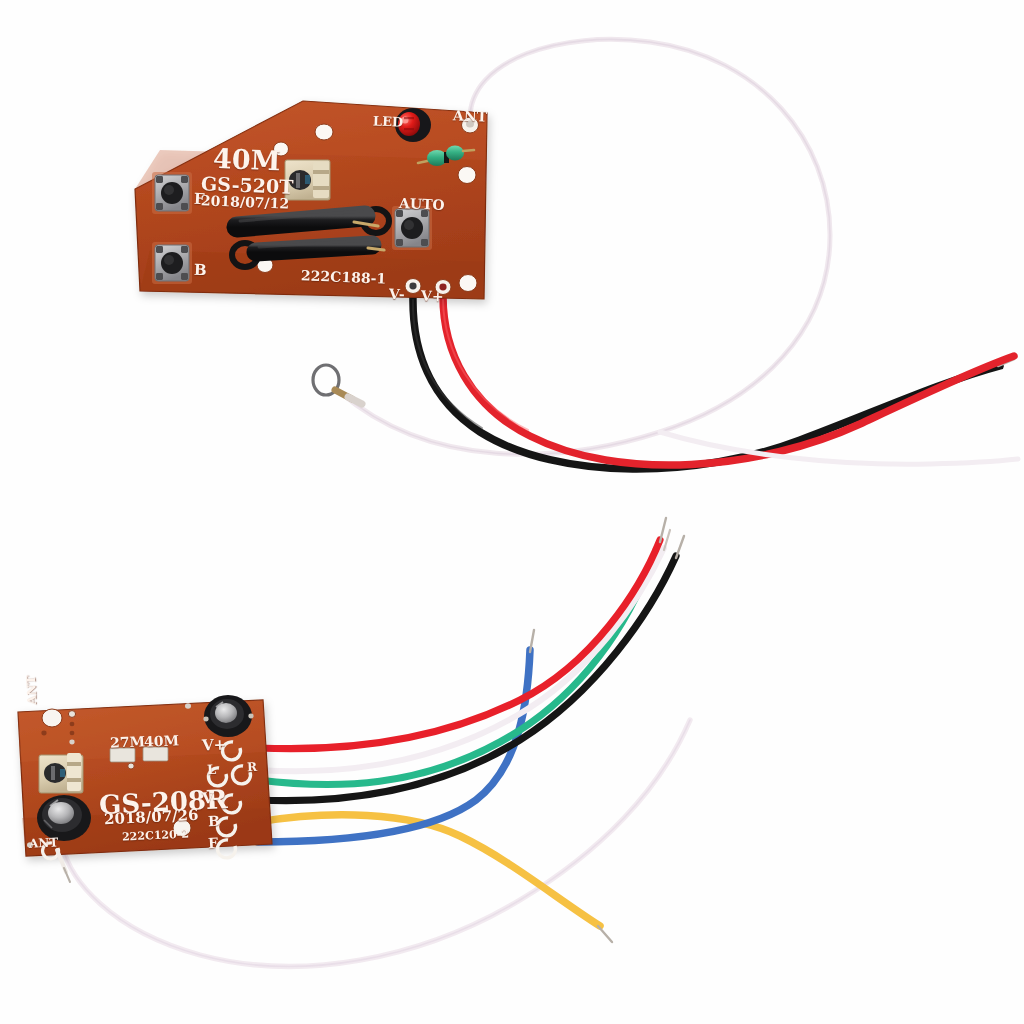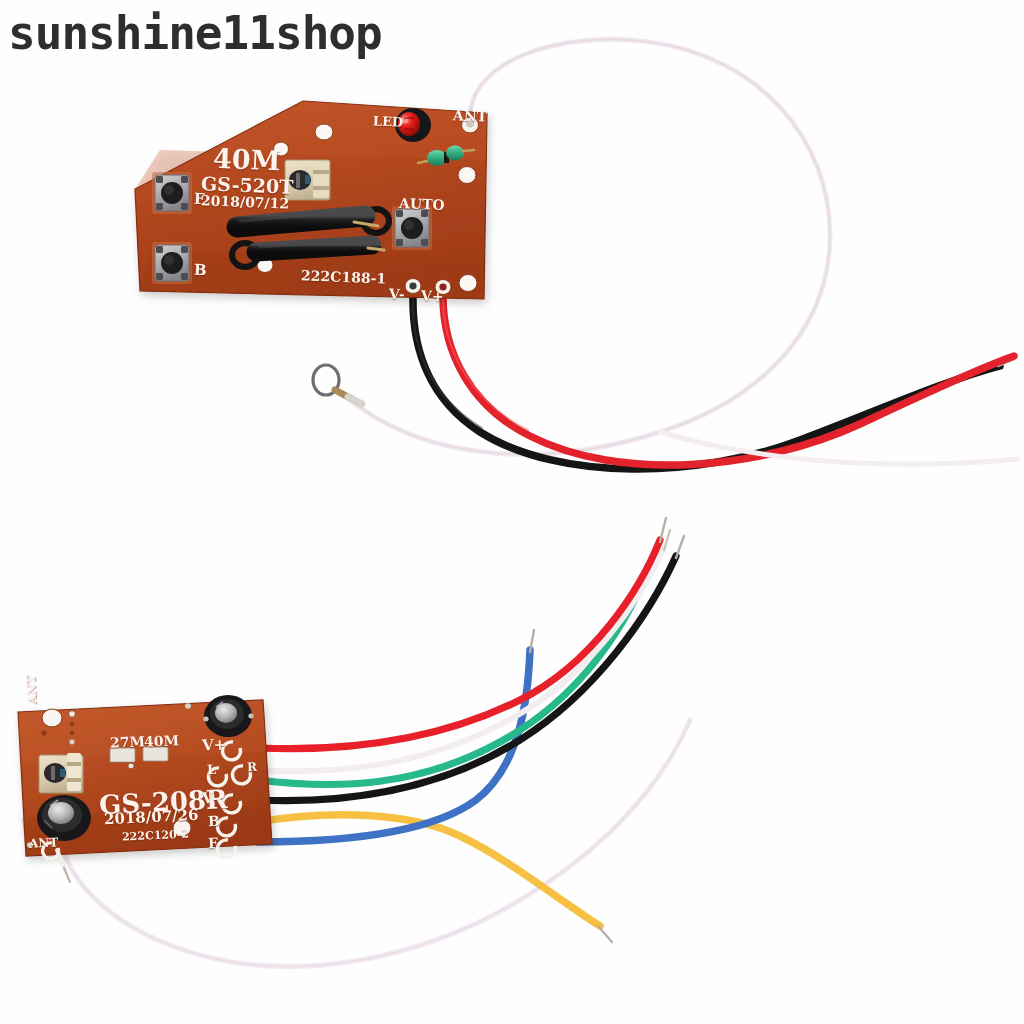--- a/index.html
+++ b/index.html
@@ -325,15 +325,14 @@
     <div class="silk" style="left:25px;top:705px;font-size:12px;transform:rotate(-92deg);transform-origin:left top;">ANT</div>
     <div class="silk" style="left:29px;top:836px;font-size:12px;transform:rotate(-2.6deg);">ANT</div>
     <div class="silk" style="left:202px;top:736px;font-size:15px;transform:rotate(-2.6deg);">V+</div>
     <div class="silk" style="left:207px;top:762px;font-size:13px;transform:rotate(-2.6deg);">L</div>
     <div class="silk" style="left:247px;top:760px;font-size:12px;transform:rotate(-2.6deg);">R</div>
     <div class="silk" style="left:202px;top:789px;font-size:15px;transform:rotate(-2.6deg);">V-</div>
     <div class="silk" style="left:208px;top:813px;font-size:14px;transform:rotate(-2.6deg);">B</div>
     <div class="silk" style="left:208px;top:835px;font-size:14px;transform:rotate(-2.6deg);">F</div>
   </div>
 
-  <div id="watermark">sunshine11shop</div>
 
 </div>
 
 </body></html>

